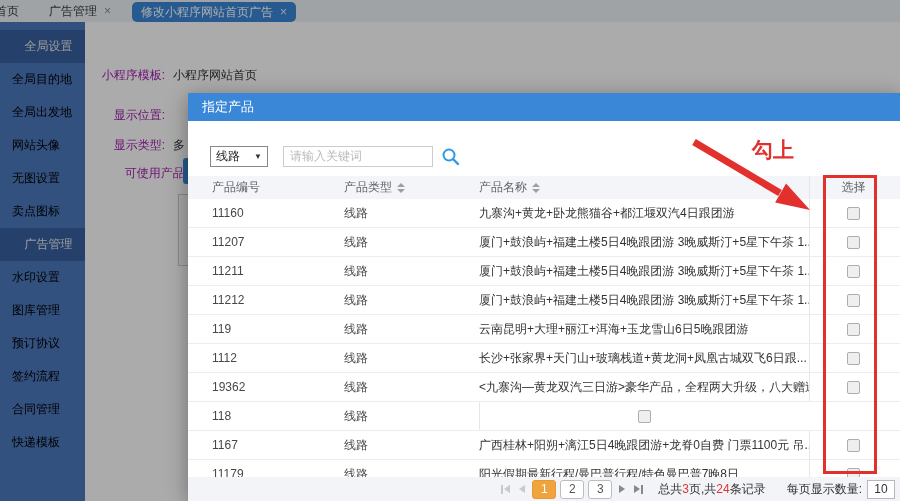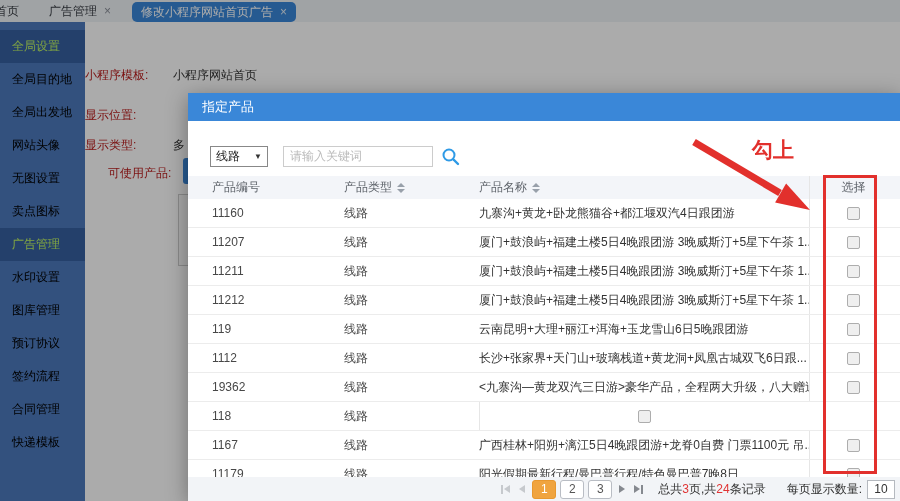--- a/index.html
+++ b/index.html
@@ -9,27 +9,27 @@
   
   .tabbar{position:absolute;top:0;left:0;right:0;height:22px;background:#eff3f7;display:flex;align-items:center;gap:12px;z-index:1;}
   .tab{display:flex;align-items:center;gap:7px;font-size:12px;color:#3a3f45;padding:0 9px;height:22px;line-height:22px;white-space:nowrap;cursor:pointer;}
   .tab:first-child{margin-left:-14px;}
   .tab .tab-close{font-size:12px;color:#8a9099;}
   .tab.active{background:var(--accent-blue);color:#fff;border-radius:5px;height:20px;line-height:20px;margin-top:1px;}
   .tab.active .tab-close{color:rgba(255,255,255,.85);}
 
   .sidebar{position:absolute;top:22px;left:0;bottom:0;width:85px;background:var(--sidebar-blue);z-index:1;padding-top:8px;box-sizing:border-box;}
   .side-item{height:33px;line-height:33px;padding-left:12px;font-size:12px;color:#000000;cursor:pointer;white-space:nowrap;}
-  .side-item.active{background:var(--sidebar-active);color:#bef264;}
+  .side-item.active{background:var(--sidebar-active);color:#e5e5e5;text-align:center;}
 
   .main{position:absolute;top:22px;left:85px;right:0;bottom:0;background:#fff;z-index:1;}
   .bg-row{position:absolute;left:0;display:flex;font-size:12px;}
   .bg-row:nth-child(1){top:45px;} .bg-row:nth-child(2){top:85px;gap:40px;}
   .bg-row:nth-child(3){top:115px;} .bg-row:nth-child(4){top:143px;padding-left:23px;}
-  .bg-label{width:80px;text-align:left;color:#b91c1c;}
+  .bg-label{width:80px;text-align:right;color:#a21caf;}
   .bg-value{margin-left:8px;color:#333;white-space:nowrap;}
   .bg-button{position:absolute;left:98px;top:136px;width:52px;height:26px;background:var(--accent-blue);border-radius:3px;}
   .bg-box{position:absolute;left:93px;top:172px;width:90px;height:70px;border:1px solid #ccc;background:#fafafa;}
 
   
   .overlay{position:absolute;inset:0;background:rgba(0,0,0,.33);z-index:10;}
 
   
   .modal{position:absolute;left:188px;top:93px;width:712px;height:408px;background:#fff;z-index:20;box-shadow:0 4px 20px rgba(0,0,0,.35);}
   .modal-header{height:28px;background:var(--accent-blue);display:flex;align-items:center;}

